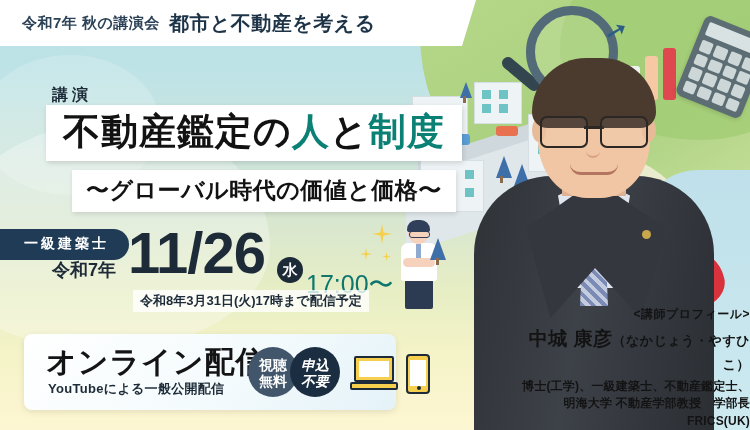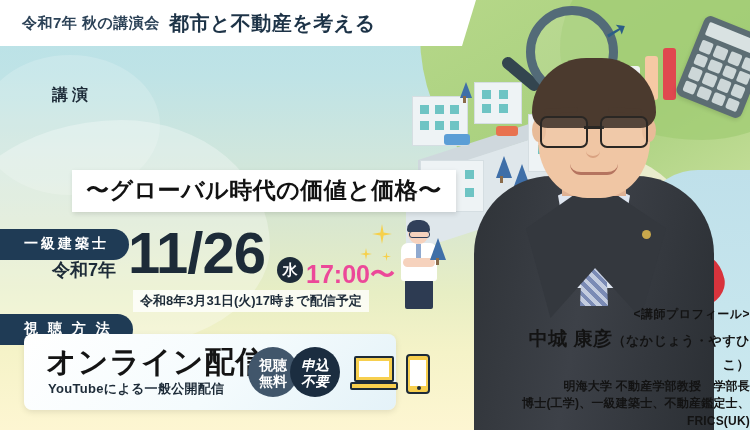--- a/index.html
+++ b/index.html
@@ -169,21 +169,21 @@
   .pill-watch{top:314px;}
 
   
   .date-row{position:absolute;left:0;top:232px;width:400px;height:62px;}
   .reiwa{position:absolute;left:52px;top:26px;font-size:18px;font-weight:bold;color:#1d2b38;}
   .bigdate{position:absolute;left:128px;top:-8px;font-size:58px;font-weight:bold;
     color:#1d2b38;letter-spacing:-1px;line-height:1;}
   .dow{position:absolute;left:277px;top:25px;width:26px;height:26px;
     background:#1d2b38;color:#fff;border-radius:50%;font-size:15px;font-weight:bold;
     text-align:center;line-height:26px;}
-  .time{position:absolute;left:306px;top:26px;font-size:25px;font-weight:bold;color:#ec4899;}
+  .time{position:absolute;left:306px;top:36px;font-size:25px;font-weight:normal;color:#0f766e;}
   .note{position:absolute;left:133px;top:290px;background:rgba(255,255,255,.78);
     padding:2px 7px;font-size:13px;font-weight:bold;color:#1d2b38;white-space:nowrap;}
 
   
   .card{position:absolute;left:24px;top:334px;width:372px;height:76px;
     background:linear-gradient(135deg,#ffffff 0%,#f4fbfd 55%,#e4f2f8 100%);
     border-radius:8px;box-shadow:0 2px 6px rgba(0,0,0,.10);}
   .card .ol{position:absolute;left:22px;top:8px;font-size:30px;font-weight:bold;
     color:#141414;letter-spacing:1px;}
   .card .yt{position:absolute;left:24px;top:46px;font-size:13px;font-weight:bold;
@@ -356,34 +356,36 @@
   </div>
 
   <div class="header">
     <div class="header-inner">
       <span class="h-sub">令和7年 秋の講演会</span>
       <span class="h-main">都市と不動産を考える</span>
     </div>
   </div>
 
   <div class="kouen">講演</div>
+  <div class="title-box">
+    <div class="t"><span>不動産鑑定</span><span>の</span><span class="accent">人</span><span>と</span><span class="accent">制度</span></div>
+  </div>
   <div class="sub-box">
     <div class="s">〜グローバル時代の価値と価格〜</div>
   </div>
 
   <div class="pill pill-date">一級建築士</div>
   <div class="date-row">
     <span class="reiwa">令和7年</span>
     <span class="bigdate">11/26</span>
     <span class="dow">水</span>
     <span class="time">17:00〜</span>
   </div>
   <div class="note">令和8年3月31日(火)17時まで配信予定</div>
 
-  <div class="pill pill-watch">視 聴 方 法</div>
   <div class="card">
     <div class="ol">オンライン配信</div>
     <div class="yt">YouTubeによる一般公開配信</div>
 
     <div class="badge b1">
       <span>視聴</span><br>
       <span>無料</span>
     </div>
     <div class="badge b2">
       <span>申込</span><br>
@@ -398,18 +400,18 @@
     </div>
     <div class="phone">
         <i></i>
         <b></b>
       </div>
   </div>
 
   <div class="profile">
     <div class="pf-title">&lt;講師プロフィール&gt;</div>
     <div class="pf-name"><span>中城 康彦</span><span class="kana">（なかじょう・やすひこ）</span></div>
+    <div class="pf-line">博士(工学)、一級建築士、不動産鑑定士、</div>
     <div class="pf-line">明海大学 不動産学部教授　学部長</div>
-    <div class="pf-line">博士(工学)、一級建築士、不動産鑑定士、</div>
     <div class="pf-line">FRICS(UK)</div>
   </div>
 
 </div>
 
 </body></html>

